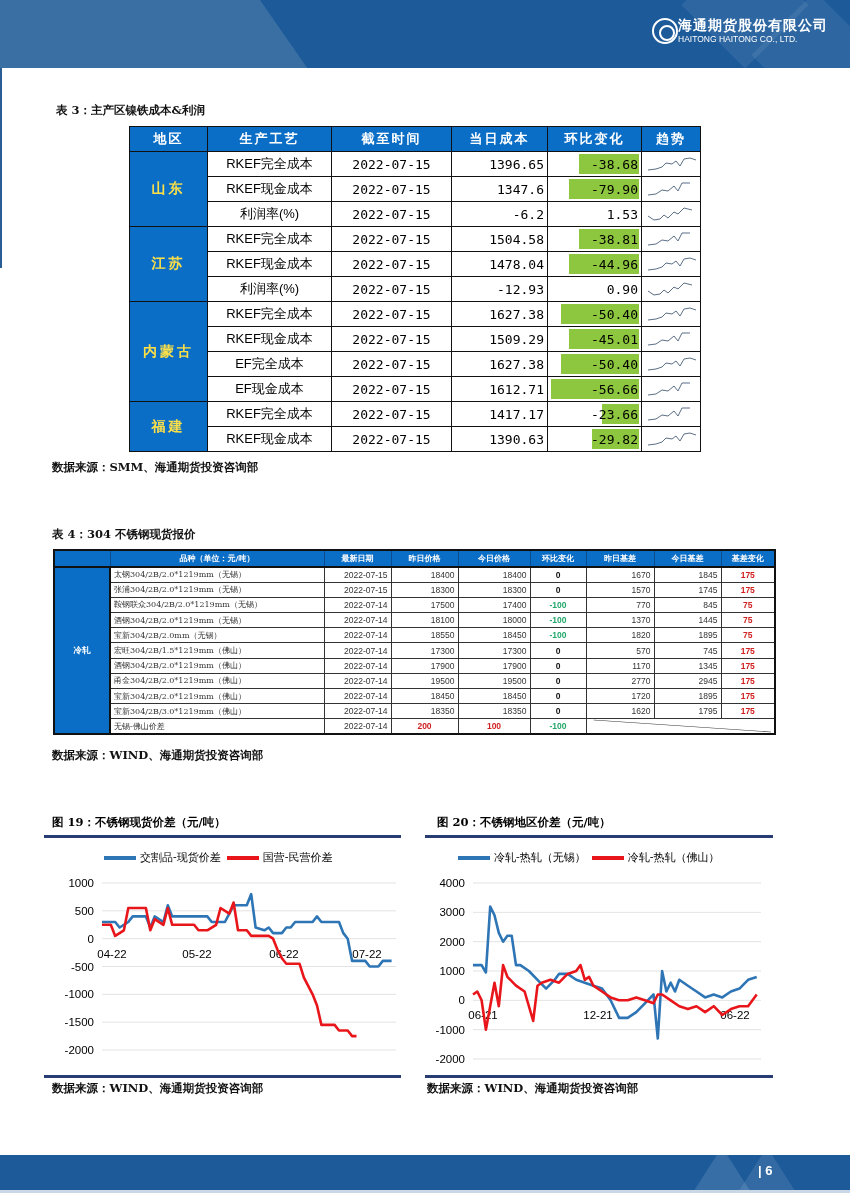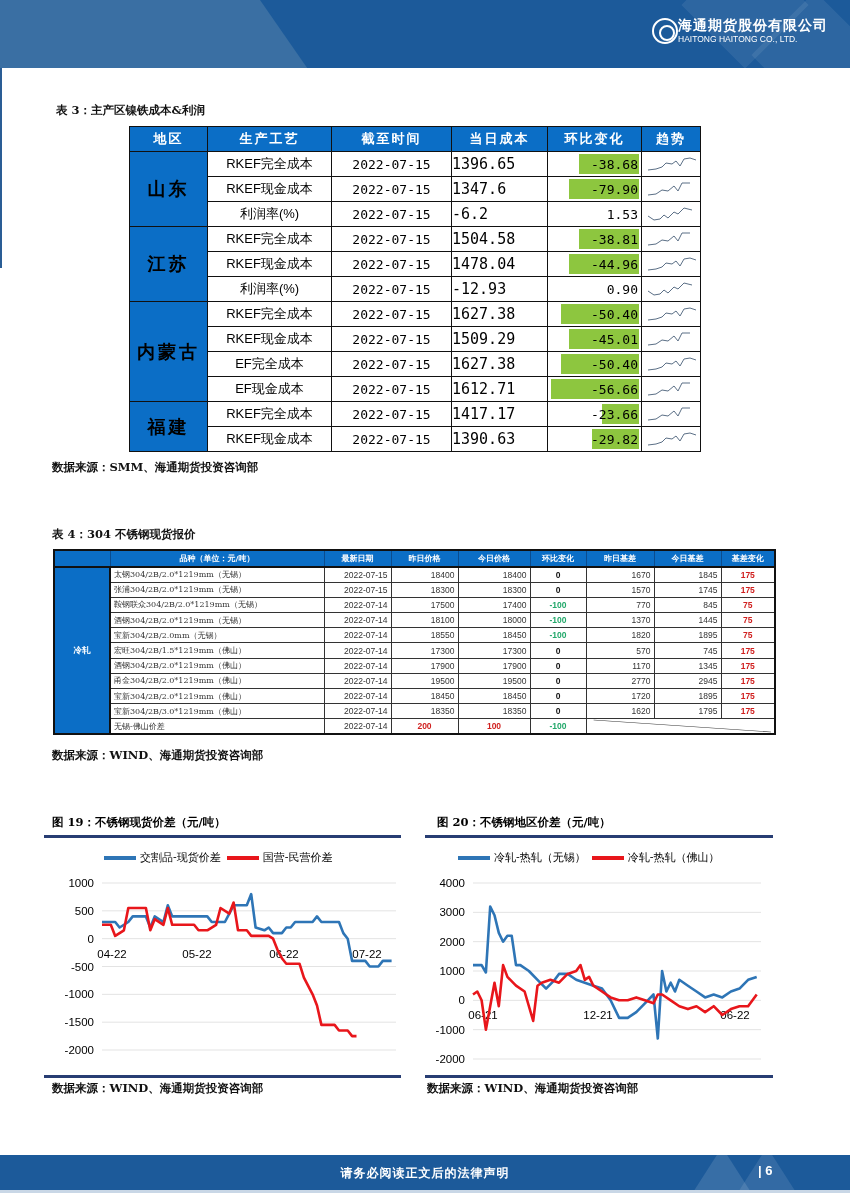--- a/index.html
+++ b/index.html
@@ -15,24 +15,24 @@
   .logo-cn { font-family: "DejaVu Serif", serif; font-size: 14px; font-weight: bold; letter-spacing: 1px; }
   .logo-en { font-family: "Liberation Sans", sans-serif; font-size: 8.5px; margin-top: 3px; }
 
   .caption { position: absolute; font-family: "DejaVu Serif", serif; font-size: 11.5px; font-weight: bold; color: #111; }
   .source { position: absolute; font-family: "DejaVu Serif", serif; font-size: 11.5px; font-weight: bold; color: #111; }
 
   
   table.t3 { position: absolute; left: 129px; top: 126px; border-collapse: collapse; font-family: "Liberation Sans", sans-serif; }
   table.t3 th { background: #0b6ec6; color: #fff; font-family: "DejaVu Serif", serif; font-size: 13px; font-weight: bold; height: 25px; border: 1.5px solid #111; letter-spacing: 2px; }
   table.t3 td { border: 1.5px solid #111; height: 24.5px; font-size: 13.5px; }
-  table.t3 td.region { background: #0b6ec6; color: #000000; font-family: "DejaVu Serif", serif; font-weight: bold; text-align: center; letter-spacing: 3px; font-size: 18px; }
+  table.t3 td.region { background: #0b6ec6; color: #fde047; font-family: "DejaVu Serif", serif; font-weight: bold; text-align: center; letter-spacing: 3px; font-size: 14px; }
   table.t3 td.proc { text-align: center; font-family: Liberation Sans, sans-serif; font-size: 13px; }
   table.t3 td.date { text-align: center; font-family: "DejaVu Sans Mono", monospace; font-size: 13px; }
-  table.t3 td.num { text-align: left; padding-right: 9px; font-family: "DejaVu Sans Mono", monospace; font-size: 15px; }
+  table.t3 td.num { text-align: right; padding-right: 3px; font-family: "DejaVu Sans Mono", monospace; font-size: 13px; }
   table.t3 td.chg { text-align: right; padding: 0 3px 0 0; position: relative; font-family: "DejaVu Sans Mono", monospace; font-size: 13px; }
   table.t3 td.chg .bar { position: absolute; right: 2px; top: 2px; bottom: 2px; background: #8dc63f; }
   table.t3 td.chg span.v { position: relative; }
   table.t3 td.trend { padding: 2px 4px; }
   table.t3 td.trend svg { display: block; }
 
   
   table.t4 { position: absolute; left: 53px; top: 549px; border-collapse: collapse; font-family: "Liberation Sans", sans-serif; font-size: 8.5px; border: 2px solid #111; }
   table.t4 th { background: #0b6ec6; color: #fff; font-family: "DejaVu Serif", serif; font-weight: bold; font-size: 8px; height: 17px; border: 1px solid #0a4c8f; border-bottom: 2px solid #111; }
   table.t4 td { border: 1px solid #333; height: 15.2px; padding: 0 3px; }
@@ -432,16 +432,15 @@
     <text x="310" y="149.33333333333331" text-anchor="middle" font-family="Liberation Sans, sans-serif" font-size="11.5">06-22</text>
     <polyline points="48.0,95.1 56.6,95.1 60.9,102.5 65.2,36.5 69.5,45.3 73.8,62.9 78.1,71.7 82.4,65.8 86.7,65.8 91.0,95.1 95.3,95.1 103.9,101.0 112.5,109.8 121.1,118.6 129.7,109.8 134.0,103.9 142.6,103.9 151.2,109.8 159.8,112.7 168.4,115.7 177.0,118.6 185.6,130.3 194.1,147.9 202.7,147.9 211.3,142.1 219.9,133.3 228.5,124.5 232.8,168.5 237.1,101.0 241.4,121.5 245.7,112.7 250.0,121.5 254.3,109.8 262.9,115.7 271.5,121.5 280.1,127.4 288.7,124.5 297.3,127.4 305.9,121.5 314.5,118.6 323.1,109.8 331.7,106.9" fill="none" stroke="#2e75b6" stroke-width="2.6" stroke-linejoin="round"></polyline>
     <polyline points="48.0,124.5 52.3,121.5 56.6,130.3 60.9,159.7 65.2,136.2 69.5,112.7 73.8,136.2 78.1,95.1 82.4,106.9 91.0,115.7 99.6,121.5 108.2,150.9 112.5,115.7 116.8,112.7 125.4,109.8 134.0,112.7 142.6,103.9 151.2,101.0 155.5,95.1 159.8,109.8 164.1,106.9 168.4,115.7 177.0,121.5 185.6,127.4 194.1,130.3 202.7,130.3 211.3,127.4 219.9,130.3 228.5,133.3 232.8,124.5 237.1,124.5 245.7,130.3 254.3,136.2 262.9,139.1 271.5,136.2 280.1,142.1 288.7,136.2 297.3,145.0 305.9,139.1 314.5,136.2 323.1,136.2 331.7,124.5" fill="none" stroke="#e8161b" stroke-width="2.6" stroke-linejoin="round"></polyline>
   </svg>
 <div class="chart-bottom-rule" style="left:425px; top:1075px; width:348px;"></div>
 <div class="source" style="left:427px; top:1081px;">数据来源：WIND、海通期货投资咨询部</div>
 
 <div class="footer">
   <div class="tri1"></div>
   <div class="tri2"></div>
-  <div class="footer-text">请务必阅读正文后的法律声明</div>
   <div class="page-num">| 6</div>
 </div>
 <div class="footer-under"></div>
 
 </body></html>

